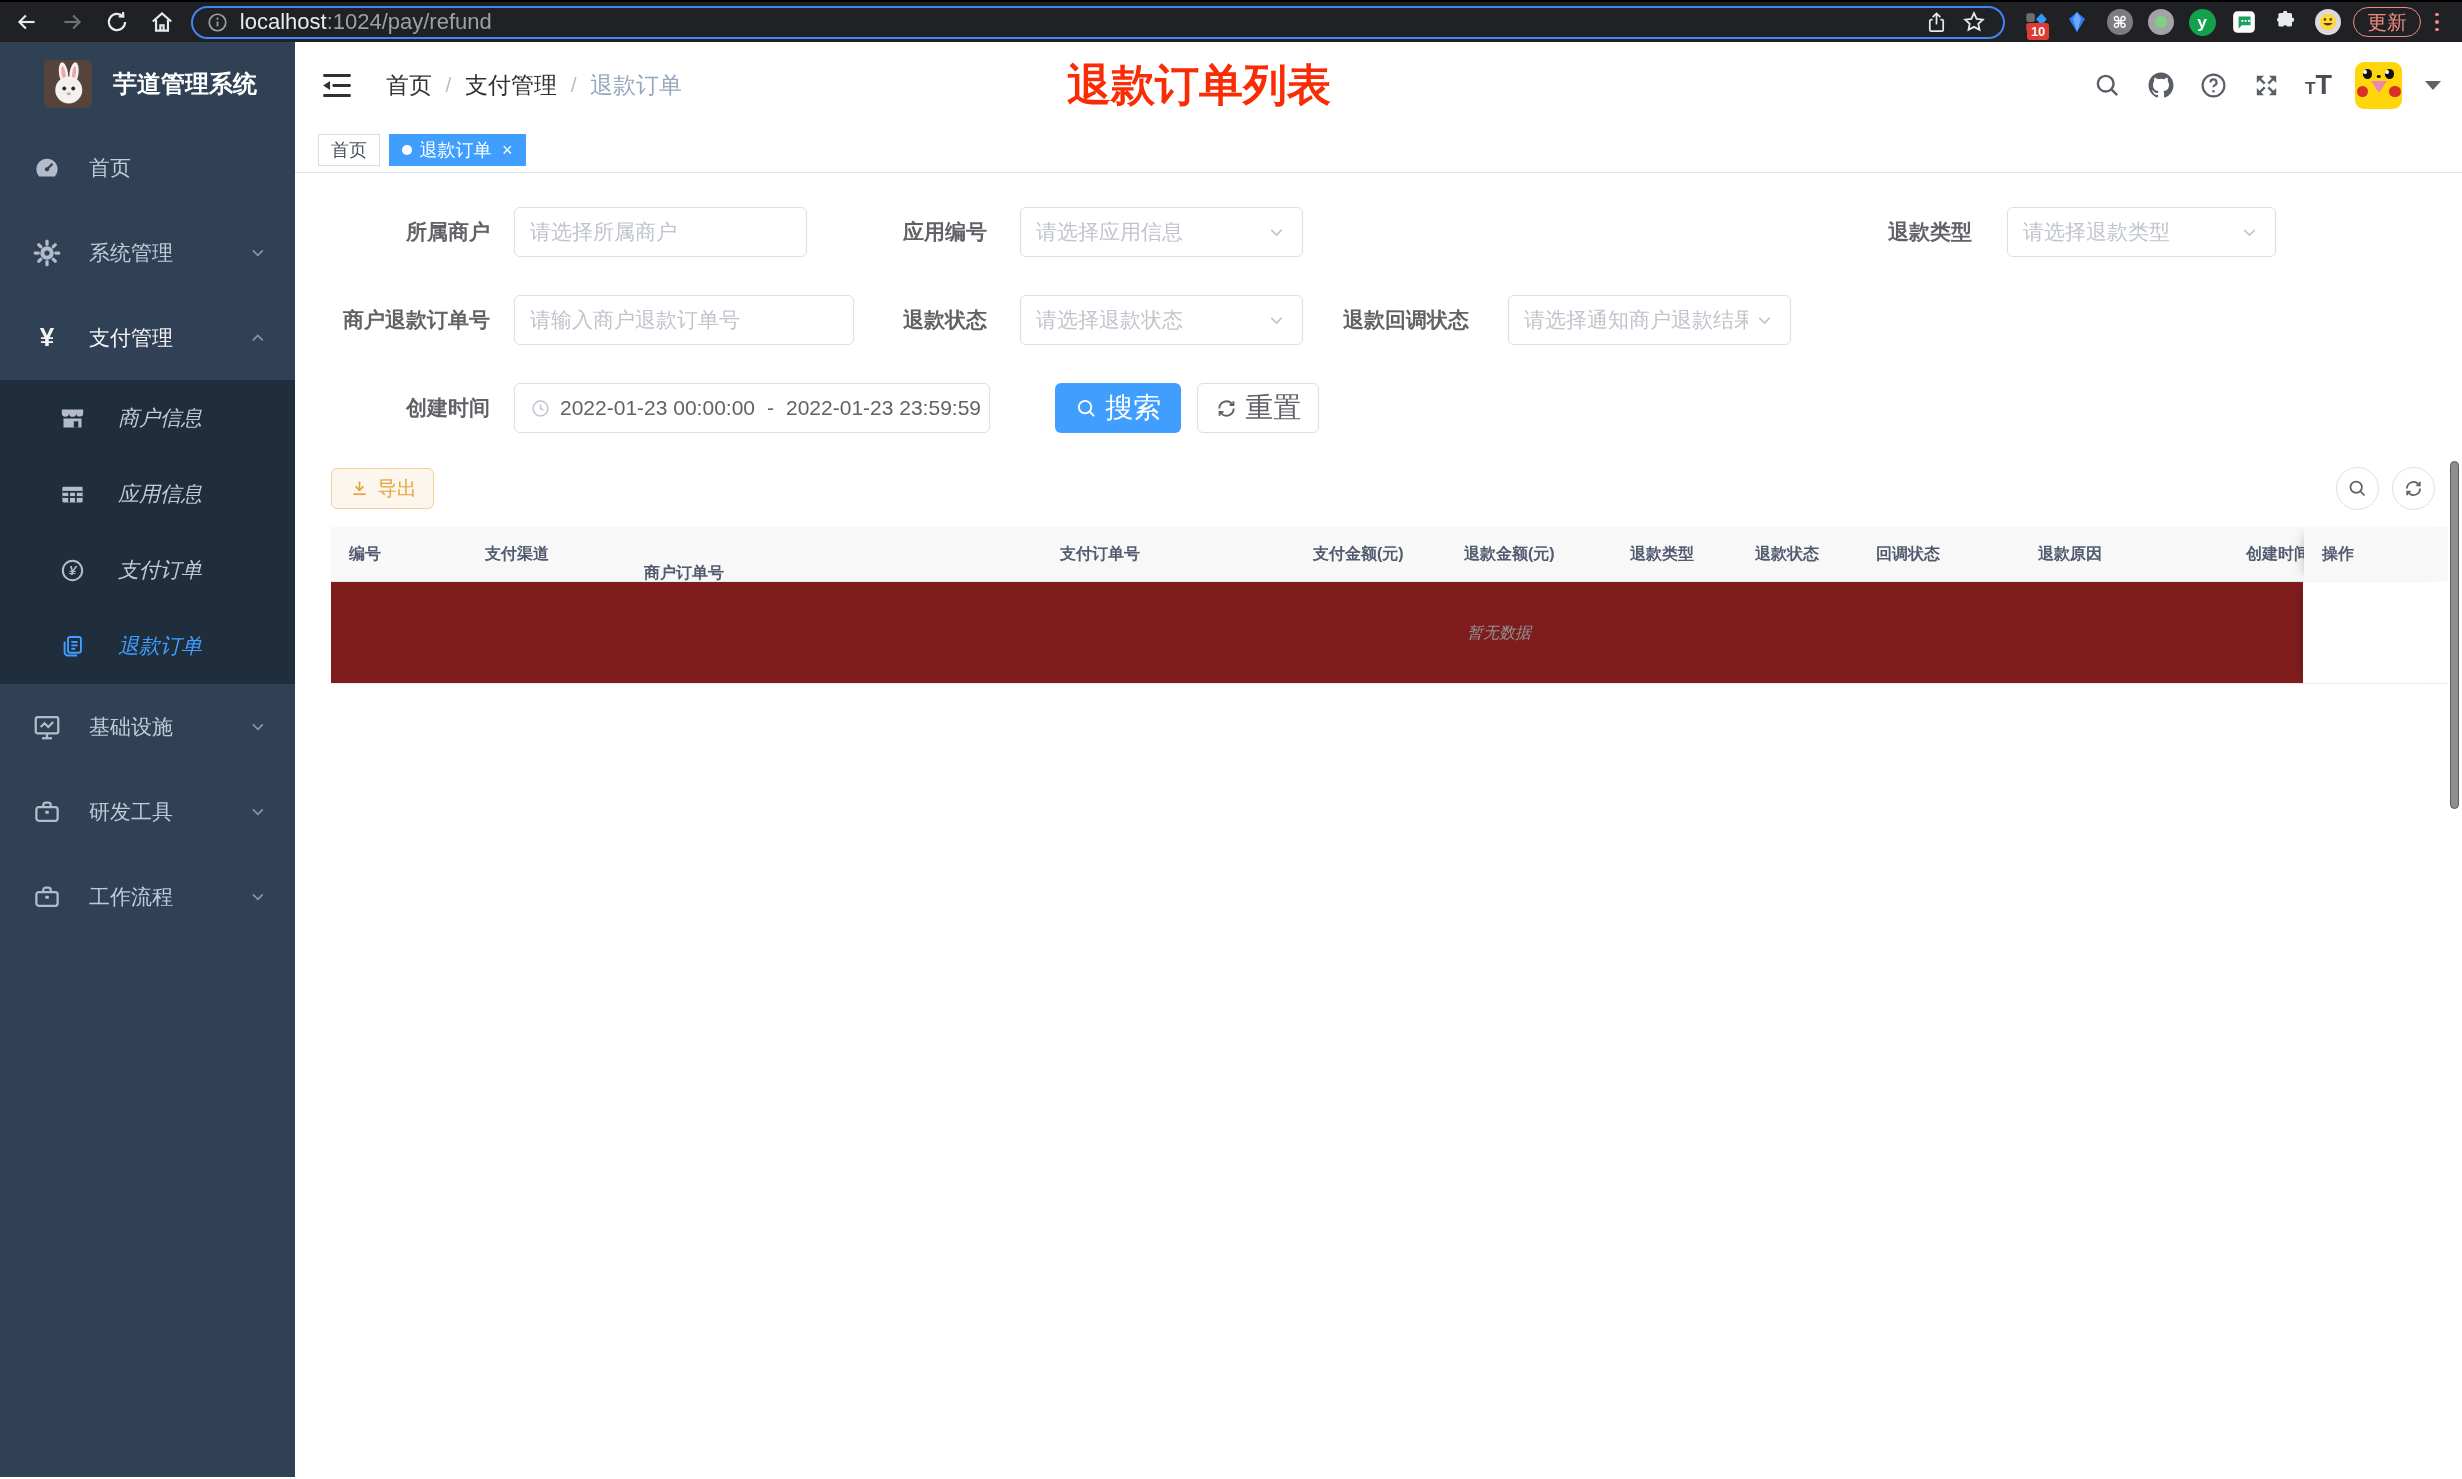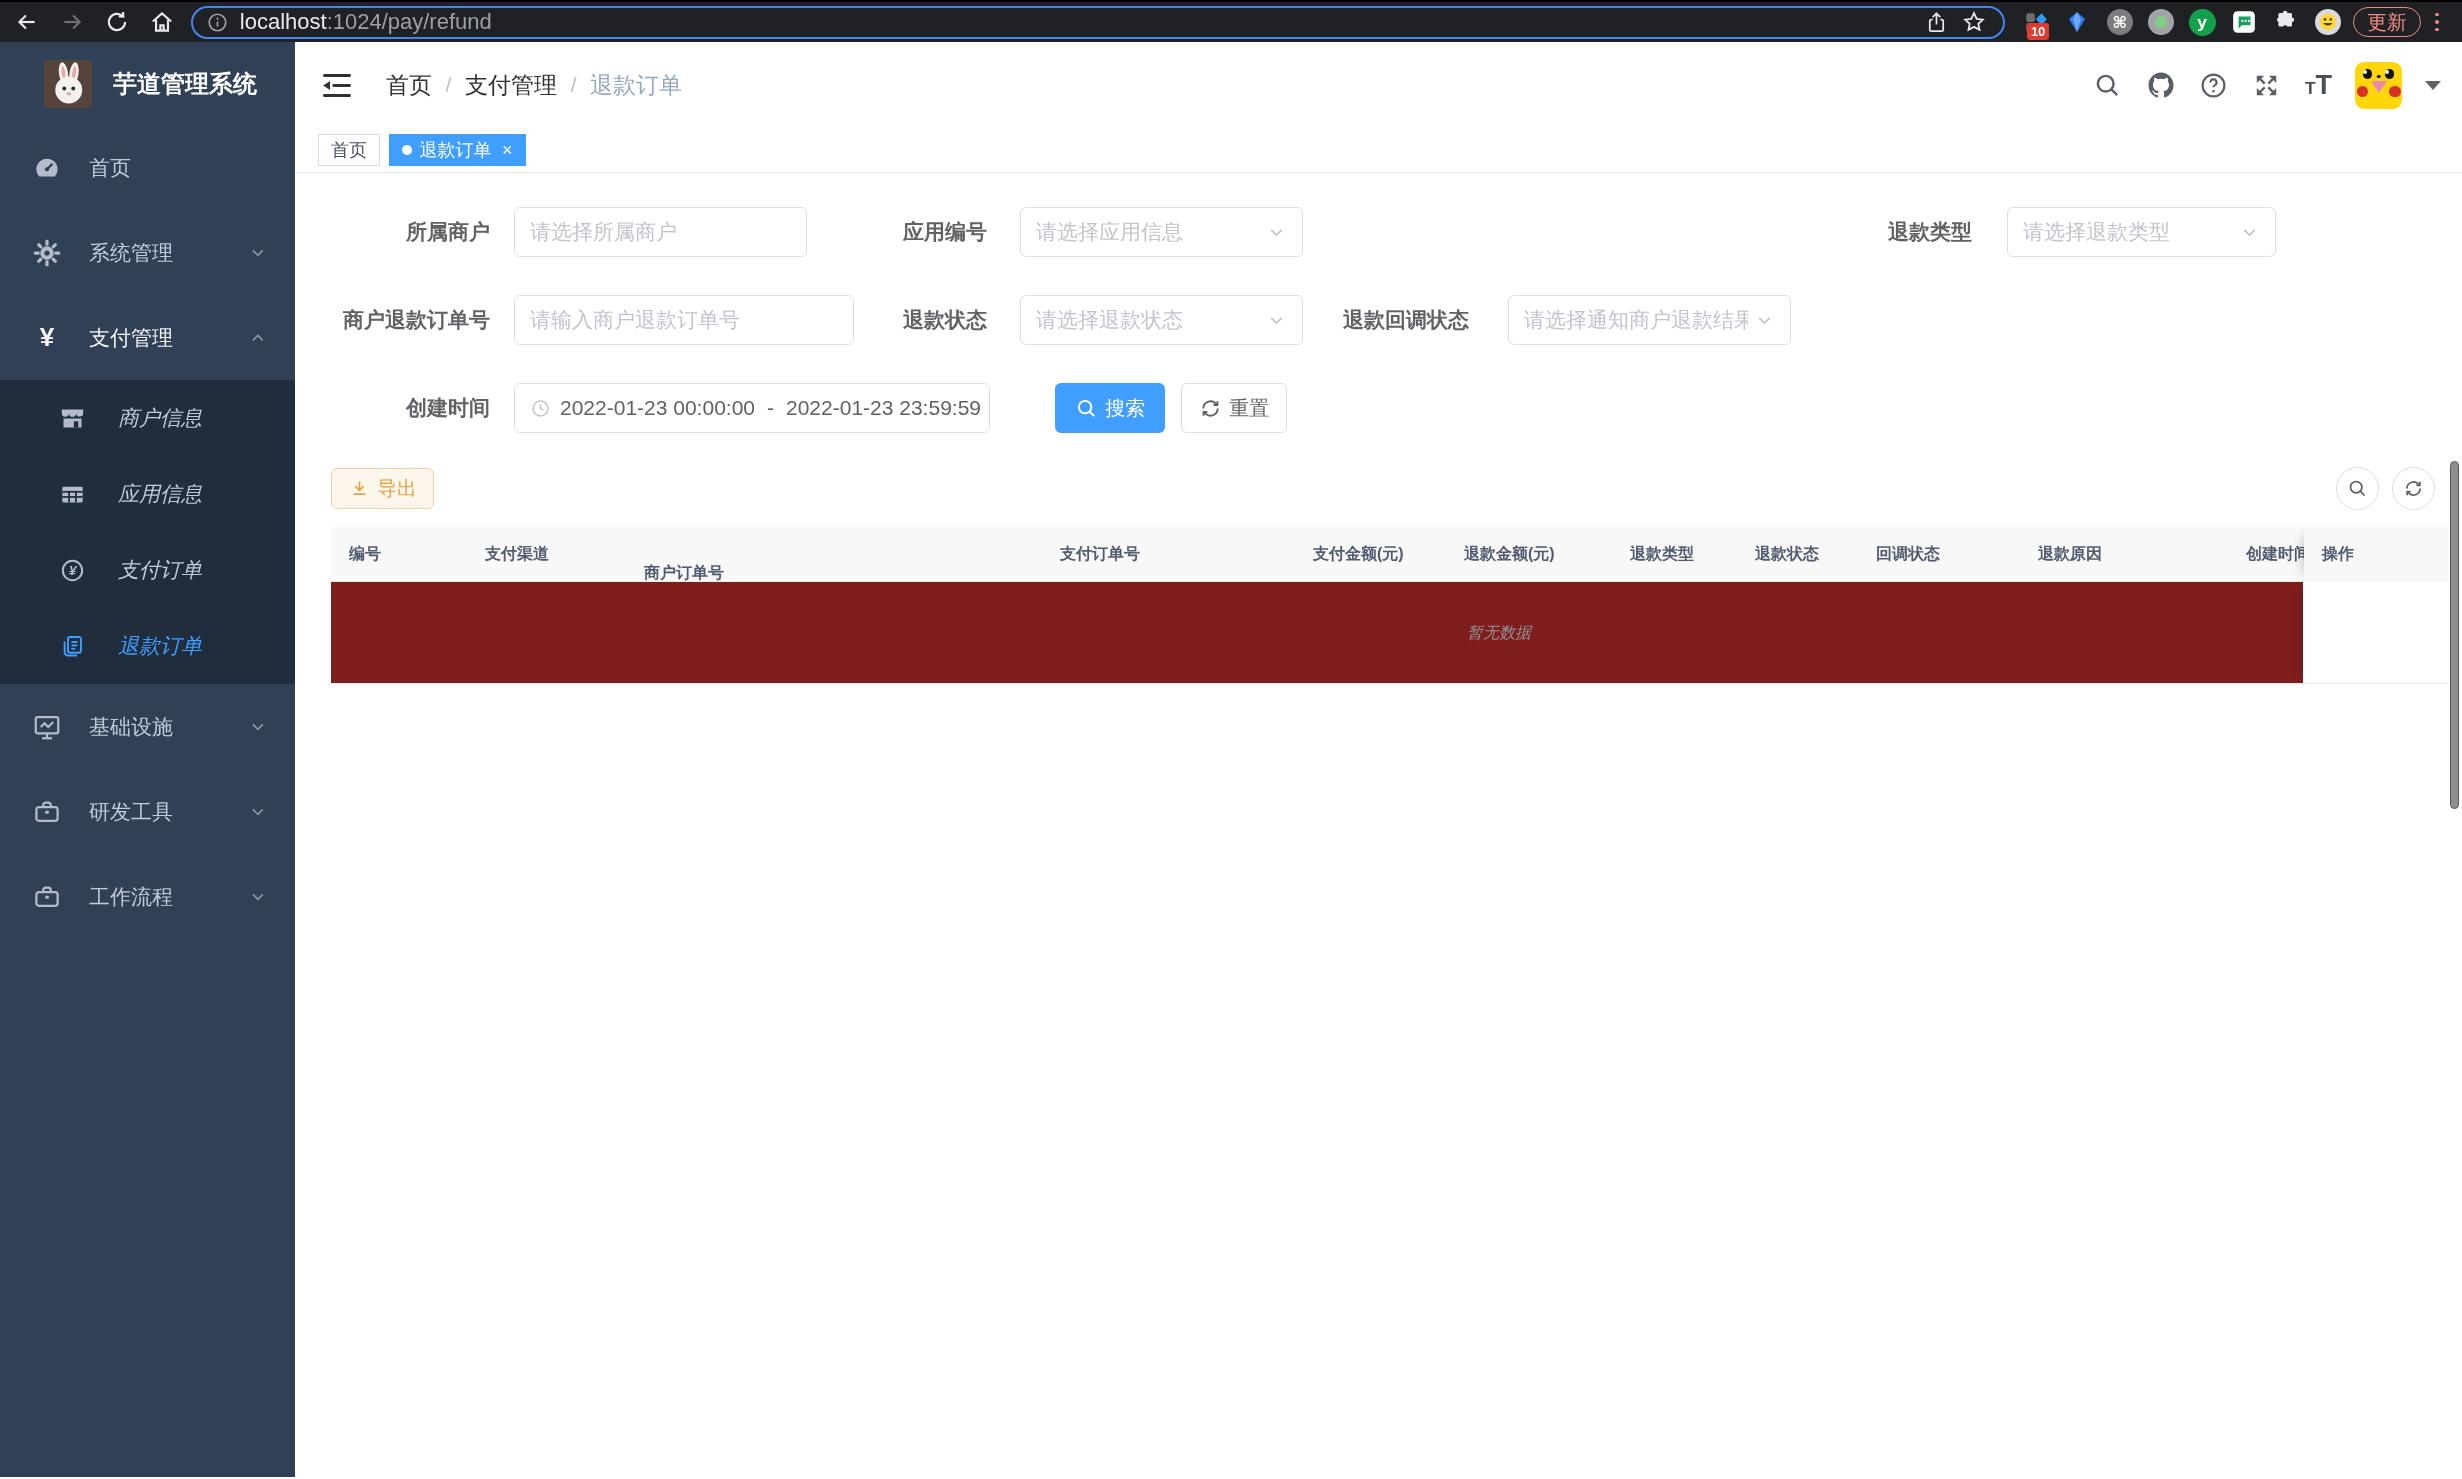--- a/index.html
+++ b/index.html
@@ -81,21 +81,21 @@
   
   .frow { position:absolute; height:50px; display:flex; align-items:center; }
   .flabel { font-size:21px; font-weight:700; color:#606266; text-align:right; white-space:nowrap; flex:0 0 auto; }
   .ibox { height:50px; border:1.5px solid #dcdfe6; border-radius:6px; background:#fff; display:flex; align-items:center;
           padding:0 15px; font-size:21px; color:#606266; flex:0 0 auto; position:relative; overflow:hidden; cursor:text; }
   .ibox .ph { color:#c0c4cc; white-space:nowrap; overflow:hidden; flex:1; }
   .ibox .chev { width:21px; height:21px; color:#c0c4cc; flex:0 0 auto; margin-left:6px; }
   .datebox { cursor:pointer; }
   .datebox .dtxt { color:#606266; white-space:nowrap; overflow:hidden; max-width:206px; flex:0 0 auto; }
   .datebox .dsep { margin:0 12px; color:#606266; flex:0 0 auto; }
-  .btn { height:50px; border-radius:6px; font-size:20px; display:inline-flex; align-items:center; justify-content:center;
+  .btn { height:50px; border-radius:6px; font-size:28px; display:inline-flex; align-items:center; justify-content:center;
          cursor:pointer; flex:0 0 auto; }
   .btn-primary { background:#409eff; color:#fff; border:none; padding:0 19.7px; }
   .btn-plain { background:#fff; color:#606266; border:1.5px solid #dcdfe6; padding:0 16.6px; }
   .btn .bic { width:23px; height:23px; margin-right:7.6px; }
   .btn-export { position:absolute; top:426px; left:36px; height:41px; padding:0 16.6px; font-size:19.7px;
                 color:#e6a23c; background:#fdf6ec; border:1.5px solid #f3d19e; border-radius:6px;
                 display:flex; align-items:center; cursor:pointer; }
   .btn-export .bic { width:21px; height:21px; margin-right:7.6px; }
   .round-btn { position:absolute; top:425px; width:43px; height:43px; border:1.5px solid #dcdfe6; border-radius:50%;
                background:#fff; display:flex; align-items:center; justify-content:center; color:#606266; cursor:pointer; }
@@ -366,20 +366,21 @@
           <polygon points="1,12 7,8.2 7,15.8"></polygon>
           <rect x="1" y="19.4" width="24" height="2.6" rx="1"></rect>
         </svg>
       <div class="breadcrumb">
         <span class="bc-link">首页</span>
         <span class="bc-sep">/</span>
         <span class="bc-link">支付管理</span>
         <span class="bc-sep">/</span>
         <span class="bc-cur">退款订单</span>
       </div>
+      <div class="page-title" style="color:#fa2c05;">退款订单列表</div>
       <div class="top-icons">
         <div class="tic">
           <svg width="29" height="29" viewBox="0 0 24 24" fill="none" stroke="currentColor" stroke-width="2">
               <circle cx="10.5" cy="10.5" r="6.5"></circle>
               <line x1="15.4" y1="15.4" x2="20" y2="20"></line>
             </svg>
         </div>
         <div class="tic">
           <svg width="30" height="30" viewBox="0 0 24 24" fill="currentColor">
               <path d="M12 2C6.48 2 2 6.58 2 12.25c0 4.53 2.87 8.37 6.84 9.73.5.1.68-.22.68-.49v-1.7c-2.78.62-3.37-1.37-3.37-1.37-.45-1.18-1.11-1.5-1.11-1.5-.9-.64.07-.62.07-.62 1 .07 1.53 1.06 1.53 1.06.89 1.57 2.34 1.12 2.91.86.09-.67.35-1.12.63-1.38-2.22-.26-4.56-1.14-4.56-5.07 0-1.12.39-2.03 1.03-2.75-.1-.26-.45-1.3.1-2.7 0 0 .84-.28 2.75 1.05a9.3 9.3 0 0 1 5 0c1.91-1.33 2.75-1.05 2.75-1.05.55 1.4.2 2.44.1 2.7.64.72 1.03 1.63 1.03 2.75 0 3.94-2.34 4.8-4.57 5.06.36.32.68.94.68 1.9v2.82c0 .27.18.6.69.49A10.02 10.02 0 0 0 22 12.25C22 6.58 17.52 2 12 2z"></path>

